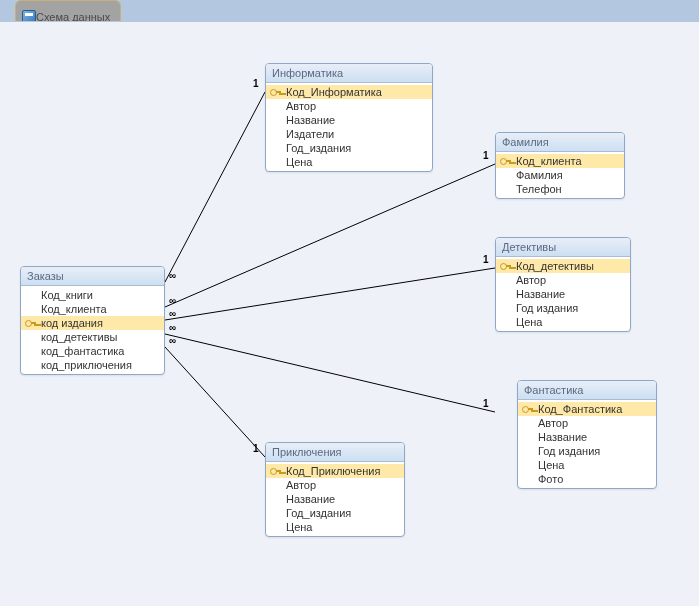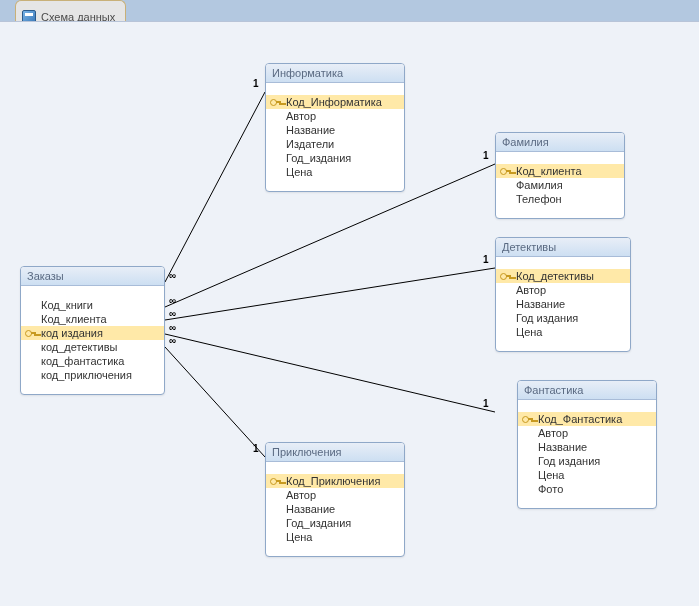--- a/index.html
+++ b/index.html
@@ -17,26 +17,25 @@
     position: relative;
     background: #b3c8e0;
   }
   .tab-header {
     position: absolute;
     top: 0;
     left: 15px;
     height: 32px;
     display: flex;
     align-items: center;
-    background: #e5e5e5;
+    background: #a3a3a3;
     border: 1px solid #c8b078;
     border-bottom: none;
     border-radius: 6px 6px 0 0;
     padding: 0 10px 0 6px;
-    gap: 5px;
   }
   .tab-icon {
     width: 14px;
     height: 14px;
     background: linear-gradient(135deg, #7ab5e8, #3a78b8);
     border: 1px solid #2a5a8a;
     border-radius: 2px;
     position: relative;
   }
   .tab-icon::after {
@@ -84,21 +83,21 @@
     box-shadow: 0 1px 2px rgba(0,0,0,0.08);
   }
   .tbl-hdr {
     background: linear-gradient(#e8eef7, #cddff2);
     border-bottom: 1px solid #a8bcd8;
     padding: 3px 6px;
     color: #5a6a82;
     font-weight: normal;
   }
   .tbl-body {
-    padding: 12px 0;
+    padding: 2px 0;
   }
   .fld {
     display: flex;
     align-items: center;
     padding: 1px 8px 1px 4px;
     gap: 4px;
     white-space: nowrap;
     color: #333;
   }
   .fld.pk {
@@ -157,21 +156,21 @@
         <span class="rel-label" style="left: 169px; top: 273px;">∞</span>
         <span class="rel-label" style="left: 483px; top: 128px;">1</span>
         <span class="rel-label" style="left: 169px; top: 286px;">∞</span>
         <span class="rel-label" style="left: 483px; top: 232px;">1</span>
         <span class="rel-label" style="left: 169px; top: 300px;">∞</span>
         <span class="rel-label" style="left: 483px; top: 376px;">1</span>
         <span class="rel-label" style="left: 169px; top: 313px;">∞</span>
         <span class="rel-label" style="left: 253px; top: 421px;">1</span>
       </div>
     <div id="tables-layer">
-        <div class="tbl" style="left: 265px; top: 41px; width: 140px;">
+        <div class="tbl" style="left: 265px; top: 41px; width: 168px;">
           <div class="tbl-hdr">Информатика</div>
           <div class="tbl-body">
             <div class="fld pk">
               <span class="key-slot"><span class="key-icon"></span></span>
               <span>Код_Информатика</span>
             </div>
             <div class="fld">
               <span class="key-slot"></span>
               <span>Автор</span>
             </div>

